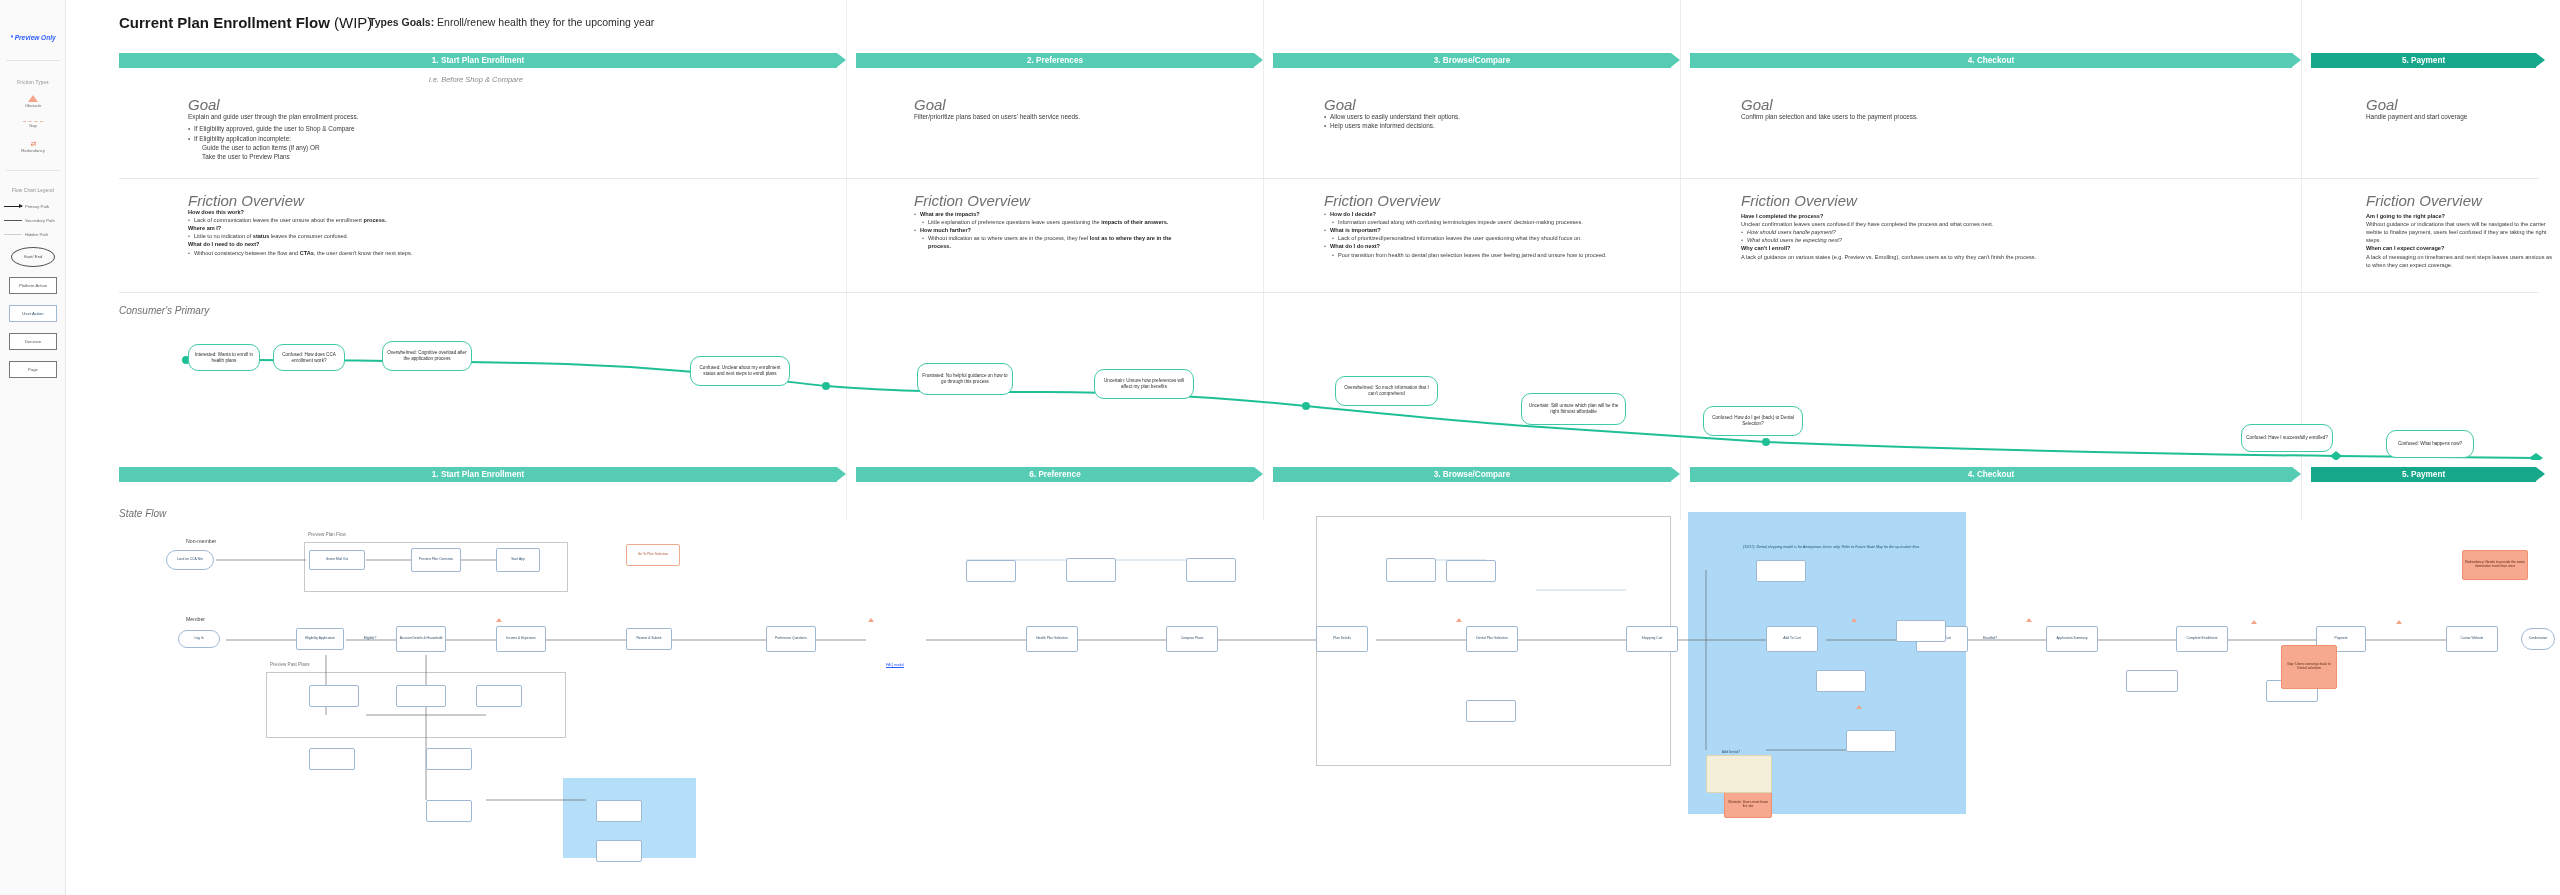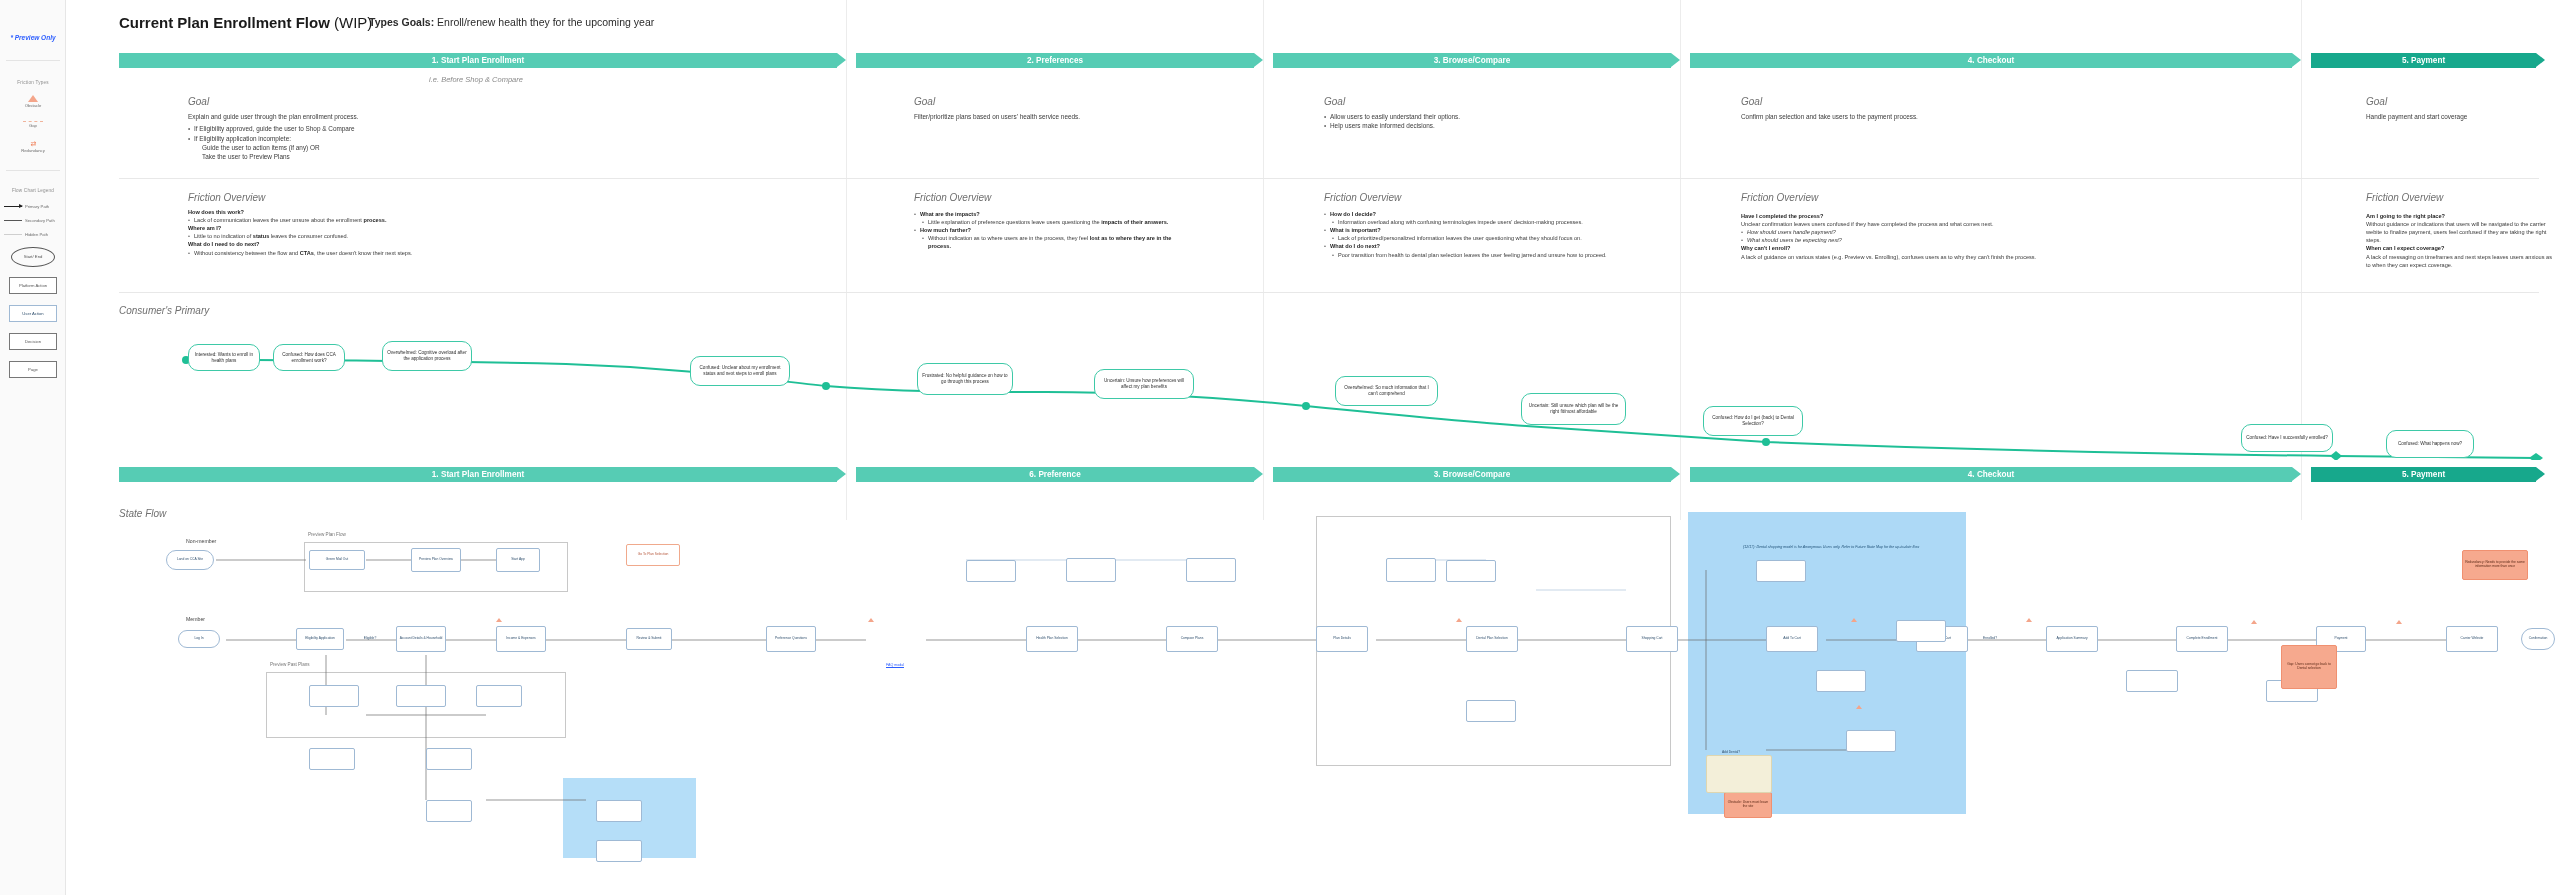--- a/index.html
+++ b/index.html
@@ -85,21 +85,21 @@
   }
   .stage-bar.dark { background: #17a88c; }
   .stage-bar.dark .chev { border-left-color: #17a88c; }
   .stage-sub {
     position: absolute; font-size: 7.5px; font-style: italic; color: #8a8a8a;
     text-align: center;
   }
 
   
   .blk-head {
-    position: absolute; font-size: 10px; font-style: italic; color: #6f6f6f;
+    position: absolute; font-size: 15px; font-style: italic; color: #6f6f6f;
   }
   .blk-body { position: absolute; font-size: 5.6px; color: #3a3a3a; line-height: 1.45; }
   .blk-body.lg { font-size: 6.4px; }
   .blk-body b { font-weight: bold; color: #1f1f1f; }
   .blk-body ul { list-style: none; }
   .blk-body li { position: relative; padding-left: 6px; }
   .blk-body li:before { content: "\2022"; position: absolute; left: 0; color: #666; }
   .blk-body li.sub { padding-left: 14px; }
   .blk-body li.sub:before { left: 8px; }
   .blk-body li.plain:before { content: ""; }

